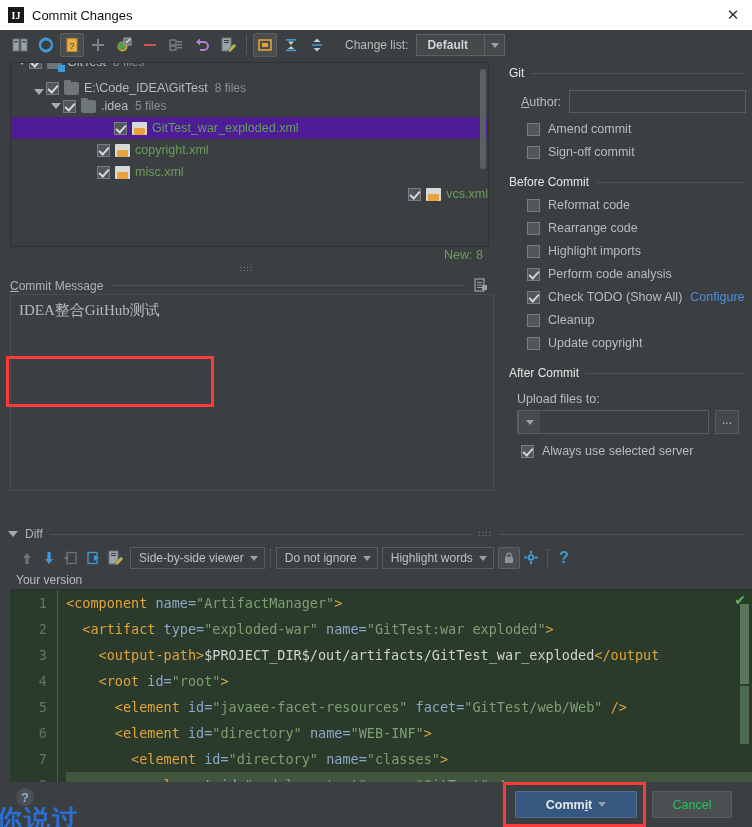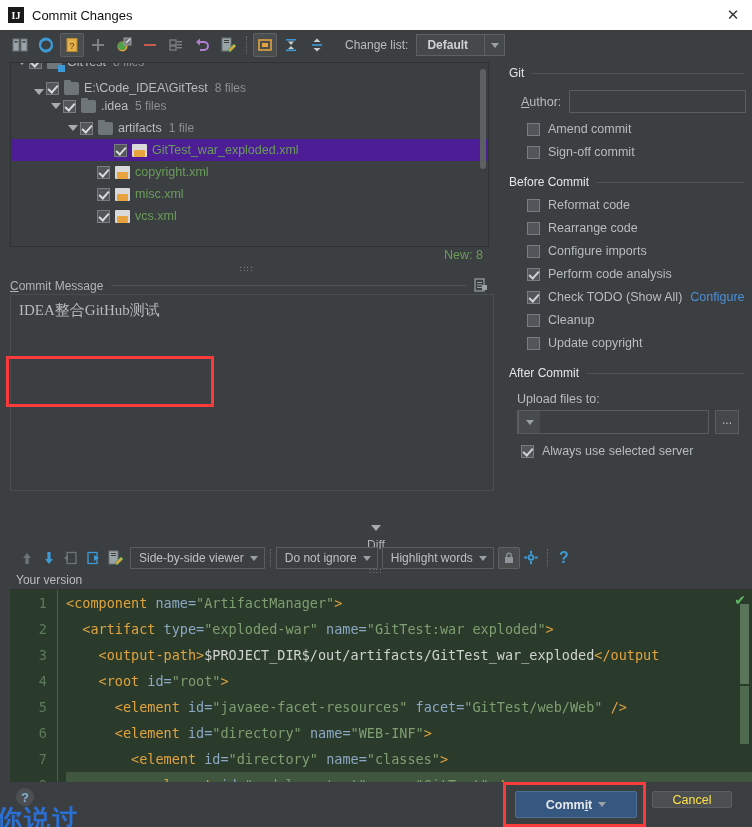--- a/index.html
+++ b/index.html
@@ -183,21 +183,21 @@
   .combo .a { width:22px; border-left:1px solid #5a5d5f; background:#484b4d;
     display:flex; align-items:center; justify-content:center; }
   .ellipsis-btn {
     width:24px;height:24px;border:1px solid #5a5d5f;background:#45484a;
     display:flex;align-items:center;justify-content:center;color:#b8bcbe;
     font-size:12px; padding-bottom:5px;
   }
 
   
   .diff-head {
-    display:flex; align-items:center; gap:7px; margin: 3px 8px 0 8px; height:18px;flex-direction:column;
+    display:flex; align-items:center; gap:7px; margin: 3px 8px 0 8px; height:18px;
   }
   .diff-head .tri2 {
     width:0;height:0;border-left:5px solid transparent;border-right:5px solid transparent;
     border-top:6px solid #a9acae;
   }
   .diff-head .t { color:#b0b4b6; font-size:12px; }
   .diff-head .r { flex:1; height:1px; background:#4f5355; }
   .diff-head .g { color:#7d8184; letter-spacing:1px; font-size:9px; }
   .diff-head .r2 { width:245px; height:1px; background:#4f5355; }
 
@@ -269,22 +269,22 @@
     letter-spacing:2px;
   }
   .btn-commit {
     position:absolute; right:115px; top:9px; width:122px; height:27px;
     background:#365880; border:1px solid #4c708f; color:#e4e7ea;
     display:flex; align-items:center; justify-content:center; gap:6px;
     font-size:12.5px; font-weight:bold; border-radius:2px;
   }
   .btn-commit u { text-decoration: underline; }
   .btn-cancel {
-    position:absolute; right:20px; top:9px; width:80px; height:17px;
-    background:#4b4f51; border:1px solid #5a5e60; color:#fde047;
+    position:absolute; right:20px; top:9px; width:80px; height:27px;
+    background:#4b4f51; border:1px solid #5a5e60; color:#22c55e;
     display:flex; align-items:center; justify-content:center;
     font-size:12.5px; border-radius:2px;
   }
   .redbox-commit {
     position:absolute; right:106px; top:0px; width:143px; height:45px;
     border:3px solid #fb3b3b; pointer-events:none;
   }
   svg { display:block; }
 </style>
 </head>
@@ -418,48 +418,39 @@
           </div>
           <div class="tree-row" style="padding-left: 38px;">
             <span class="tri">
               <i></i>
             </span>
             <span class="cb checked"></span>
             <span class="ficon folder"></span>
             <span class="tname">.idea</span>
             <span class="tcount">5 files</span>
           </div>
-          <div class="tree-row" style="padding-left: 55px;">
-            <span class="tri">
-              <i></i>
-            </span>
-            <span class="cb checked"></span>
-            <span class="ficon folder"></span>
-            <span class="tname">artifacts</span>
-            <span class="tcount">1 file</span>
-          </div>
           <div class="tree-row selected" style="padding-left: 89px;">
             <span class="tri"></span>
             <span class="cb checked"></span>
             <span class="ficon xml"></span>
             <span class="tname green">GitTest_war_exploded.xml</span>
           </div>
           <div class="tree-row" style="padding-left: 72px;">
             <span class="tri"></span>
             <span class="cb checked"></span>
             <span class="ficon xml"></span>
             <span class="tname green">copyright.xml</span>
           </div>
           <div class="tree-row" style="padding-left: 72px;">
             <span class="tri"></span>
             <span class="cb checked"></span>
             <span class="ficon xml"></span>
             <span class="tname green">misc.xml</span>
           </div>
-          <div class="tree-row" style="padding-left: 72px;">
+          <div class="tree-row" style="padding-left: 72px; justify-content: flex-end;">
             <span class="tri"></span>
             <span class="cb checked"></span>
             <span class="ficon xml"></span>
             <span class="tname green">vcs.xml</span>
           </div>
         </div>
       <div class="tree-scroll"></div>
     </div>
 
     <div class="newcount">New: 8</div>
@@ -517,21 +508,21 @@
         <div class="chk-row">
           <span class="chk"></span>
           <span>Reformat code</span>
         </div>
         <div class="chk-row">
           <span class="chk"></span>
           <span>Rearrange code</span>
         </div>
         <div class="chk-row">
           <span class="chk"></span>
-          <span>Configure imports</span>
+          <span>Highlight imports</span>
         </div>
         <div class="chk-row">
           <span class="chk checked"></span>
           <span>Perform code analysis</span>
         </div>
         <div class="chk-row">
           <span class="chk checked"></span>
           <span>Check TODO (Show All)</span>
           <span class="link">Configure</span>
         </div>

